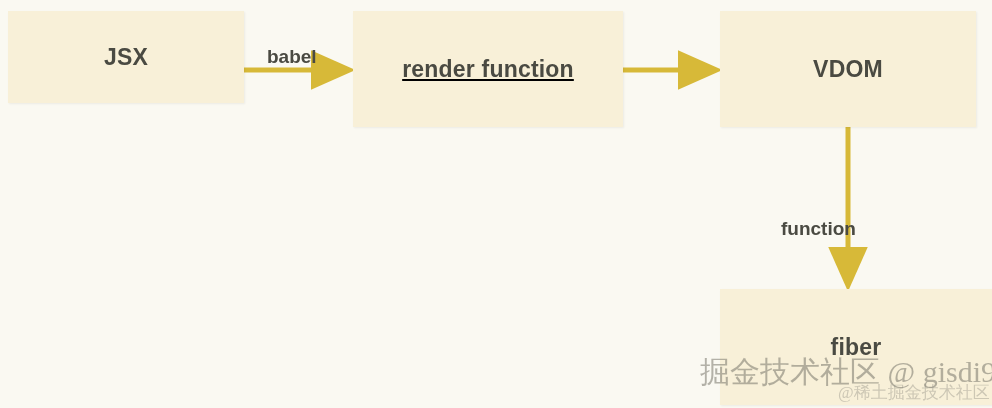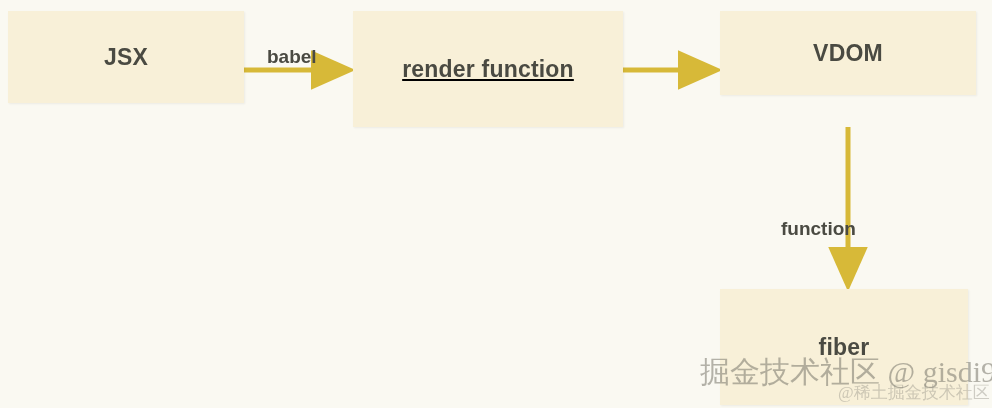--- a/index.html
+++ b/index.html
@@ -93,25 +93,25 @@
   </svg>
 
   <div class="node-box" style="left:8px; top:11px; width:236px; height:92px;">
     <span class="node-label">JSX</span>
   </div>
 
   <div class="node-box" style="left:353px; top:11px; width:270px; height:116px;text-decoration:underline;">
     <span class="node-label">render function</span>
   </div>
 
-  <div class="node-box" style="left:720px; top:11px; width:256px; height:84px;">
+  <div class="node-box" style="left:720px; top:11px; width:256px; height:116px;">
     <span class="node-label">VDOM</span>
   </div>
 
-  <div class="node-box" style="left:720px; top:289px; width:248px; height:116px;">
+  <div class="node-box" style="left:720px; top:289px; width:272px; height:116px;">
     <span class="node-label">fiber</span>
   </div>
 
   <div class="edge-label" style="left:267px; top:22px;">babel</div>
 
   <div class="edge-label" style="left:781px; top:194px;">function</div>
 
   <div class="watermark-main">掘金技术社区 @ gisdi90</div>
   <div class="watermark-sub">@稀土掘金技术社区</div>
 

